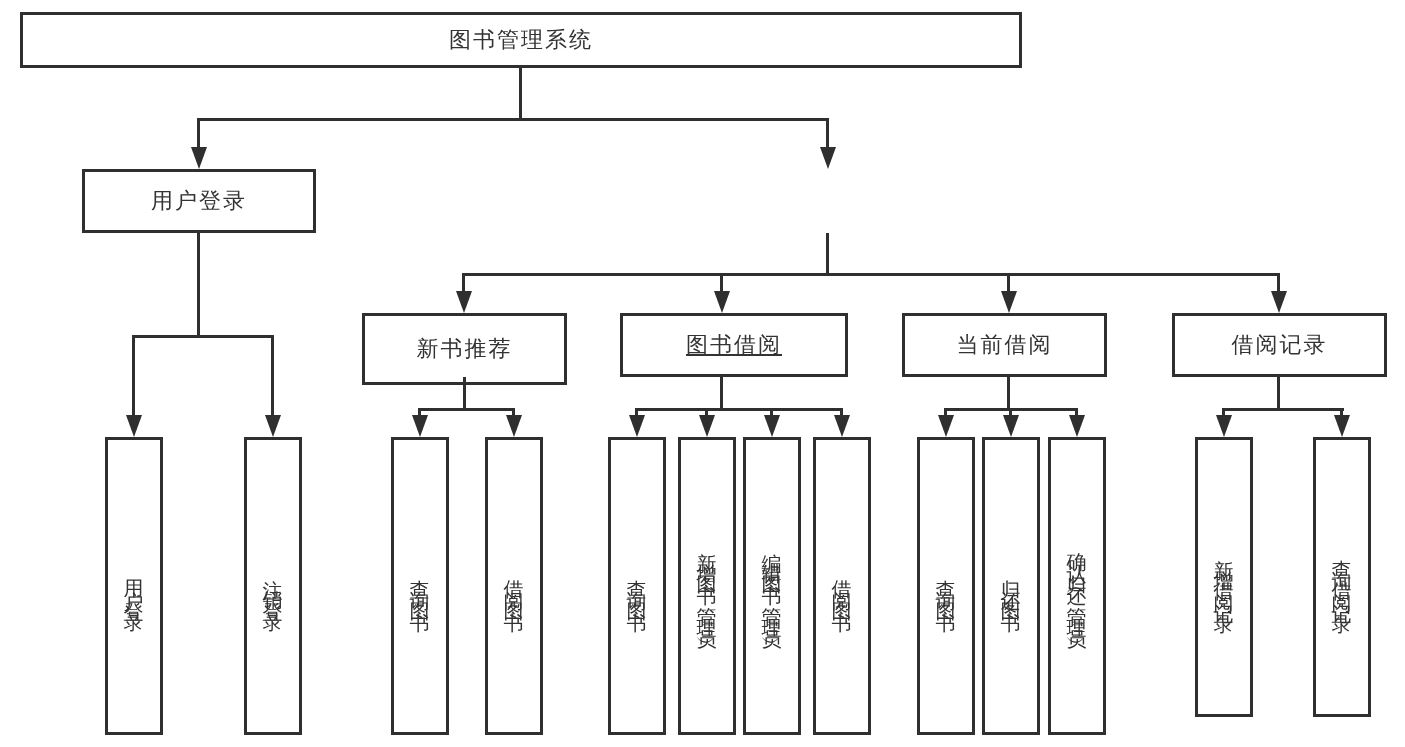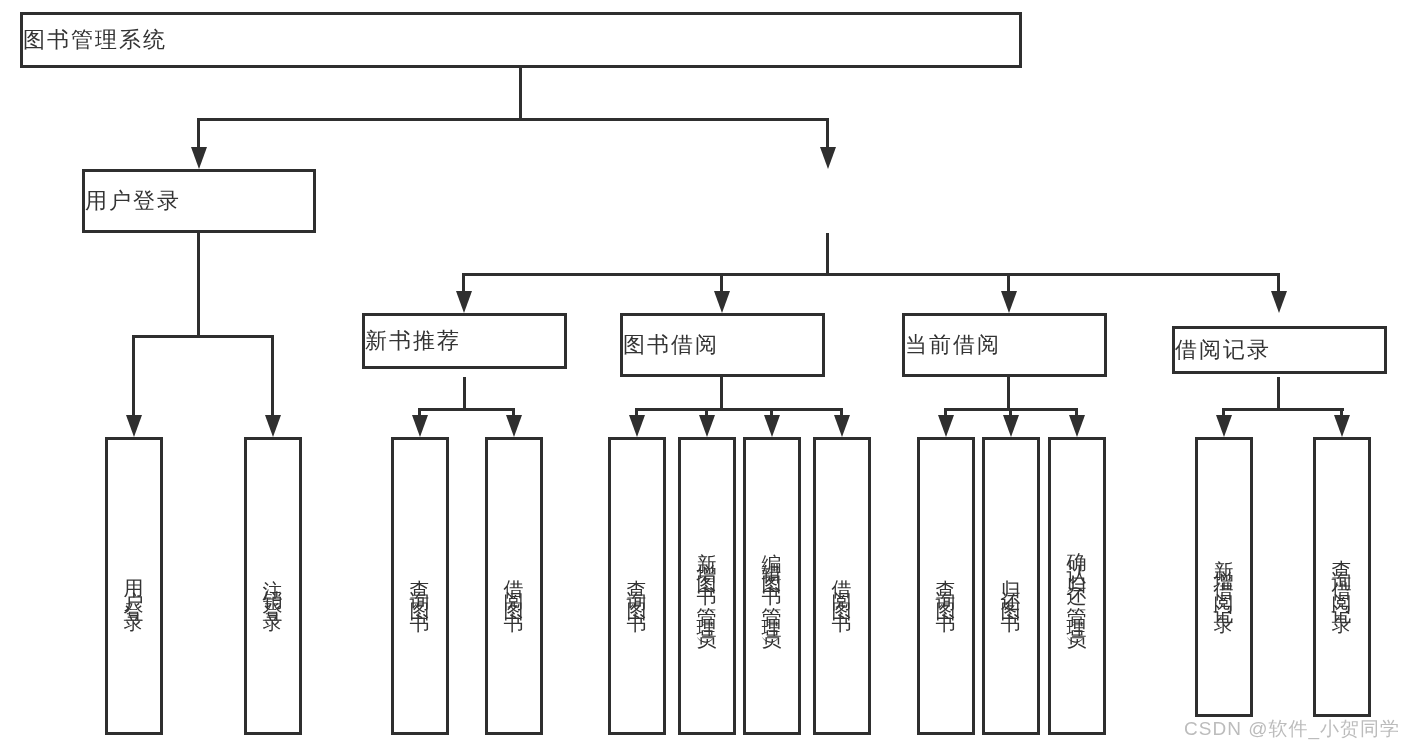--- a/index.html
+++ b/index.html
@@ -9,21 +9,21 @@
     background:#ffffff;
     font-family:"Liberation Sans","DejaVu Sans",sans-serif;
     color:#333333;
     overflow:hidden;
   }
   .box{
     position:absolute;
     border:3px solid #2f2f2f;
     background:#ffffff;
     box-sizing:border-box;
-    display:flex;align-items:center;
+    display:flex;align-items:center;justify-content:center;
     font-size:22px;letter-spacing:2px;color:#333333;
   }
   .leaf{
     position:absolute;
     border:3px solid #2f2f2f;
     background:#ffffff;
     box-sizing:border-box;
     display:flex;align-items:center;justify-content:center;
   }
   .leaf span{
@@ -82,30 +82,30 @@
   <div class="h" style="left:462px;top:273px;width:818px;"></div>
   <div class="v" style="left:462px;top:273px;height:18px;"></div>
   <div class="arr" style="left:456px;top:291px;"></div>
   <div class="v" style="left:720px;top:273px;height:18px;"></div>
   <div class="arr" style="left:714px;top:291px;"></div>
   <div class="v" style="left:1007px;top:273px;height:18px;"></div>
   <div class="arr" style="left:1001px;top:291px;"></div>
   <div class="v" style="left:1277px;top:273px;height:18px;"></div>
   <div class="arr" style="left:1271px;top:291px;"></div>
 
-  <div class="box" style="left:362px;top:313px;width:205px;height:56px;">
+  <div class="box" style="left:362px;top:313px;width:205px;height:72px;">
     <span>新书推荐</span>
   </div>
-  <div class="box" style="left:620px;top:313px;width:205px;height:64px;">
+  <div class="box" style="left:620px;top:313px;width:228px;height:64px;text-decoration:underline;">
     <span>图书借阅</span>
   </div>
   <div class="box" style="left:902px;top:313px;width:205px;height:64px;">
     <span>当前借阅</span>
   </div>
-  <div class="box" style="left:1172px;top:326px;width:215px;height:48px;">
+  <div class="box" style="left:1172px;top:313px;width:215px;height:64px;">
     <span>借阅记录</span>
   </div>
 
   <div class="v" style="left:463px;top:377px;height:31px;"></div>
   <div class="h" style="left:418px;top:408px;width:97px;"></div>
   <div class="v" style="left:418px;top:408px;height:9px;"></div>
   <div class="arr" style="left:412px;top:415px;"></div>
   <div class="v" style="left:512px;top:408px;height:9px;"></div>
   <div class="arr" style="left:506px;top:415px;"></div>
 
@@ -173,15 +173,14 @@
     <span>确认归还（管理员）</span>
   </div>
 
   <div class="leaf" style="left:1195px;top:437px;width:58px;height:280px;">
     <span>新增借阅记录</span>
   </div>
   <div class="leaf" style="left:1313px;top:437px;width:58px;height:280px;">
     <span>查询借阅记录</span>
   </div>
 
-  <div class="watermark">CSDN @软件_小贺同学</div>
 
 </div>
 
 </body></html>

